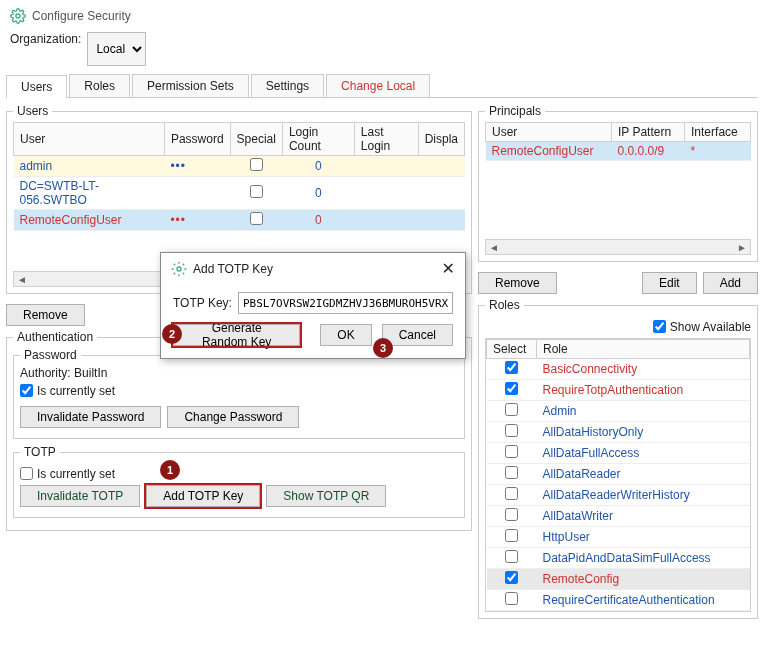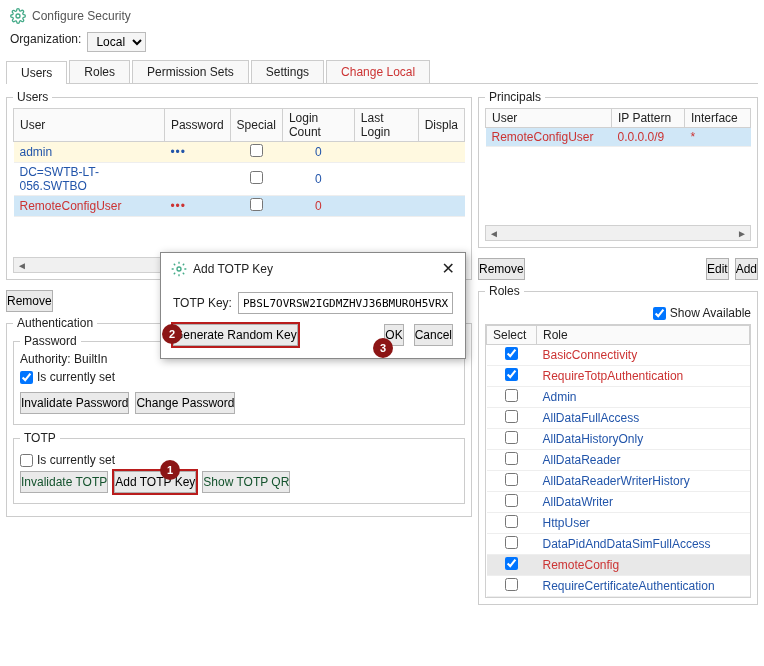--- a/index.html
+++ b/index.html
@@ -1,44 +1,44 @@
 <!DOCTYPE html>
 <html><head>
 <meta charset="utf-8">
 <style>
 * { box-sizing: border-box; margin: 0; padding: 0; font-family: "Segoe UI", Tahoma, sans-serif; font-size: 12px; }
 body { background: #fff; color: #222; width: 764px; height: 666px; overflow: hidden; position: relative; }
 .header { display: flex; align-items: center; gap: 6px; padding: 8px 10px; color: #555; }
 .gear-icon { width: 16px; height: 16px; }
 .org-row { display: flex; gap: 6px; padding: 0 10px 8px; }
-select { border: 1px solid #bbb; padding: 1px 4px; height: 20px; background: #f5f5f5; }
+select { border: 1px solid #bbb; padding: 1px 4px; height: 34px; background: #f5f5f5; }
 .tabs { display: flex; border-bottom: 1px solid #ccc; margin: 0 6px; }
 .tab { border: 1px solid #ccc; border-bottom: none; padding: 4px 14px; margin-right: 2px; cursor: pointer; background: #f8f8f8; }
 .tab.active { background: #fff; position: relative; top: 1px; }
 .tab.red { color: #c33; }
 .main { display: flex; padding: 6px 6px 0; gap: 6px; }
 .left { flex: 1; display: flex; flex-direction: column; }
 .right { width: 280px; display: flex; flex-direction: column; }
 fieldset { border: 1px solid #ccc; margin-bottom: 6px; padding: 4px 6px 6px; background: #fff; }
 legend { padding: 0 4px; color: #222; }
 table { width: 100%; border-collapse: collapse; }
 th { text-align: left; font-weight: normal; border: 1px solid #d0d0d0; background: #fafafa; padding: 2px 6px; }
 td { padding: 2px 6px; border-bottom: 1px solid #eee; }
 tr.sel { background: #d0e7f7; }
 tr.highlight { background: #fff9e0; }
 .red-txt { color: #c33; }
 .blue-txt { color: #2255aa; }
 .scroll-strip { display: flex; align-items: center; background: #f0f0f0; border: 1px solid #d0d0d0; height: 16px; }
 .scroll-strip .arrow { width: 16px; text-align: center; color: #666; font-size: 10px; }
 .scroll-strip .track { flex: 1; }
-.btn { border: 1px solid #b0b0b0; background: #eaeaea; padding: 2px 0; cursor: pointer; height: 22px; display: inline-flex; align-items: center; }
+.btn { border: 1px solid #b0b0b0; background: #eaeaea; padding: 2px 16px; cursor: pointer; height: 22px; display: inline-flex; align-items: center; }
 .btn:disabled, .btn.disabled { color: #14532d; }
 .btn-row { display: flex; gap: 6px; margin: 4px 0; }
 .btn-row .spacer { flex: 1; }
-.checkbox-row { display: flex; align-items: flex-end; gap: 4px; margin: 4px 0; }
+.checkbox-row { display: flex; align-items: flex-start; gap: 4px; margin: 4px 0; }
 .roles-list { max-height: 290px; overflow-y: auto; border: 1px solid #d0d0d0; }
 .roles-list table th { position: sticky; top: 0; }
 .role-row.sel-row { background: #e8e8e8; }
 .red-highlight { outline: 2px solid #b91c1c; outline-offset: 0; text-align: center; }
 .callout { position: absolute; width: 20px; height: 20px; border-radius: 50%; background: #8c1515; color: #fff; display: flex; align-items: center; justify-content: center; font-weight: bold; z-index: 20; font-size: 11px; }
 .modal { position: absolute; left: 160px; top: 252px; width: 306px; border: 1px solid #888; background: #fff; box-shadow: 2px 2px 8px rgba(0,0,0,0.3); z-index: 10; }
 .modal-title { display: flex; align-items: center; padding: 6px 10px; font-weight: normal; }
 .modal-title .gear-icon { margin-right: 6px; }
 .modal-title .close { margin-left: auto; font-size: 16px; cursor: pointer; }
 .modal-body { padding: 8px 12px 12px; }
@@ -219,25 +219,25 @@
               <tr>
                 <td style="text-align:center"><input type="checkbox" checked="" style=""></td>
                 <td class="red-txt">RequireTotpAuthentication</td>
               </tr>
               <tr>
                 <td style="text-align:center"><input type="checkbox" style=""></td>
                 <td class="blue-txt">Admin</td>
               </tr>
               <tr>
                 <td style="text-align:center"><input type="checkbox" style=""></td>
+                <td class="blue-txt">AllDataHistoryOnly</td>
+              </tr>
+              <tr>
+                <td style="text-align:center"><input type="checkbox" style=""></td>
                 <td class="blue-txt">AllDataFullAccess</td>
-              </tr>
-              <tr>
-                <td style="text-align:center"><input type="checkbox" style=""></td>
-                <td class="blue-txt">AllDataHistoryOnly</td>
               </tr>
               <tr>
                 <td style="text-align:center"><input type="checkbox" style=""></td>
                 <td class="blue-txt">AllDataReader</td>
               </tr>
               <tr>
                 <td style="text-align:center"><input type="checkbox" style=""></td>
                 <td class="blue-txt">AllDataReaderWriterHistory</td>
               </tr>
               <tr>

